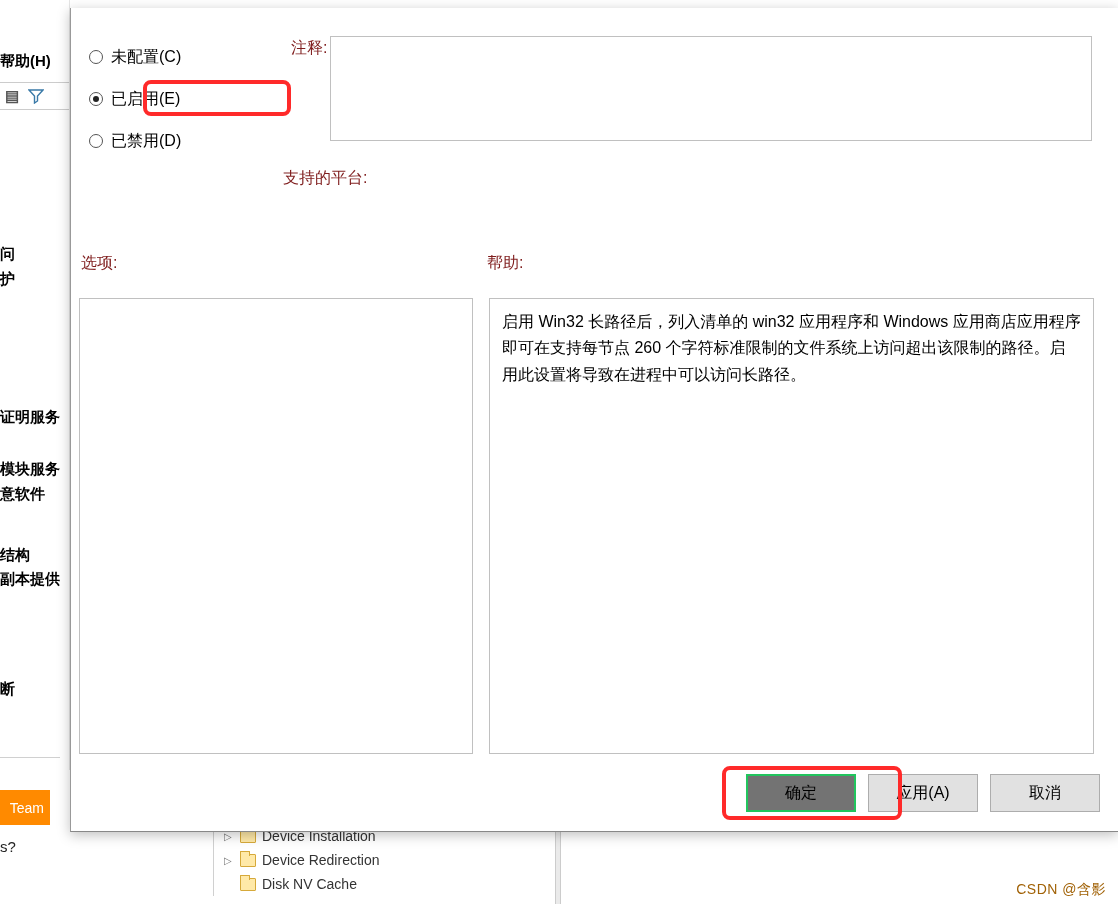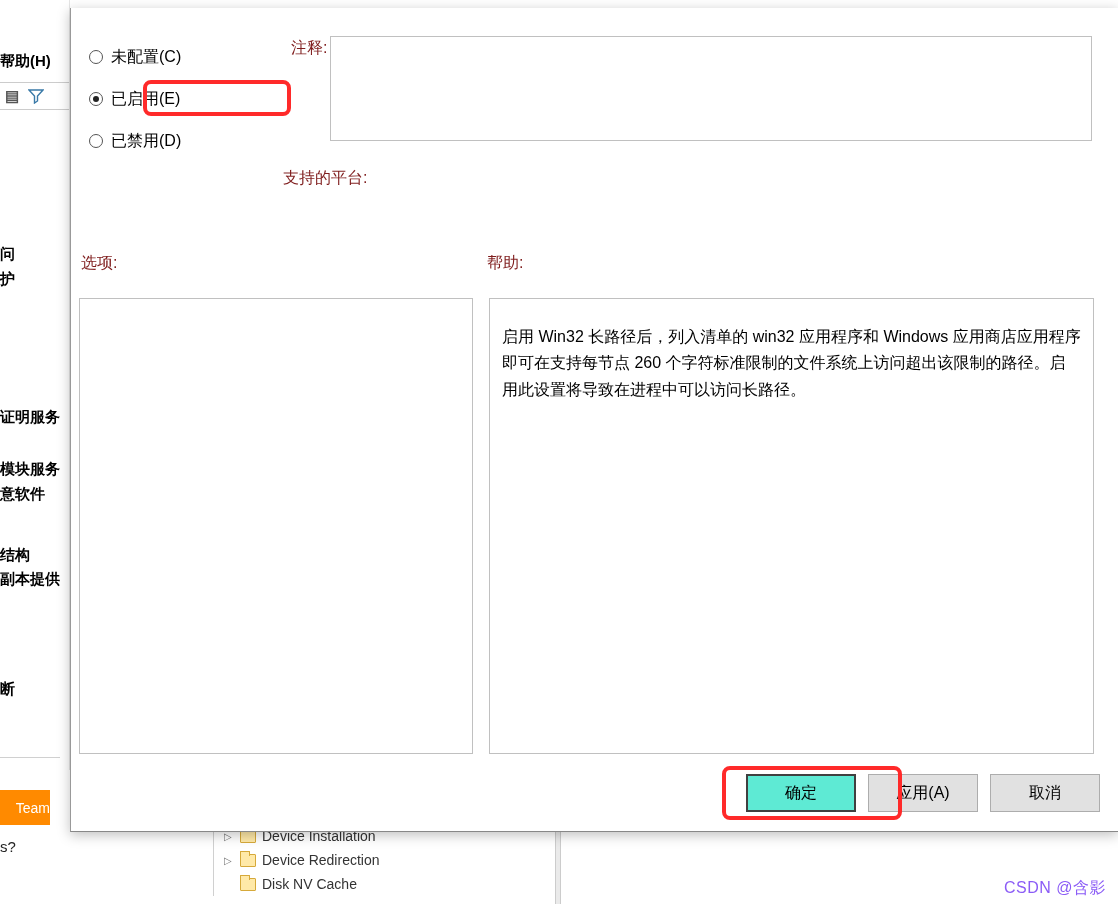--- a/index.html
+++ b/index.html
@@ -50,20 +50,21 @@
       left: 0; top: 770px; right: 0; height: 147px;
       background: #fff;
     }
     .bottom-orange {
       position: absolute;
       left: 0; top: 790px;
       width: 50px; height: 35px;
       background: #ff8a00;
       color: #fff;
       display: flex; align-items: center; justify-content: flex-end;
+      padding-right: 6px;
       font-size: 14px;
     }
     .bottom-qs {
       position: absolute; left: 0; top: 838px;
       font-size: 15px; color: #222;
     }
     .bottom-tree {
       position: absolute;
       left: 213px; top: 824px;
       width: 350px;
@@ -87,21 +88,21 @@
       content: ""; position: absolute; left: -1px; top: -4px;
       width: 8px; height: 4px; background: #ffe9a8;
       border: 1px solid #d6a93a; border-bottom: none;
       border-radius: 1px 1px 0 0;
     }
     .bottom-tree .expander {
       color: #777; font-size: 10px; width: 10px; display: inline-block;
     }
     .watermark {
       position: absolute; right: 12px; bottom: 18px;
-      font-size: 16px; color: #8b5cf6; letter-spacing: 0.5px;
+      font-size: 14px; color: #a16207; letter-spacing: 0.5px;
     }
     
     .dialog {
       position: absolute;
       left: 70px; top: 8px;
       width: 1048px; height: 824px;
       background: #fff;
       border-left: 1px solid #999;
       border-bottom: 1px solid #888;
       box-shadow: 0 3px 12px rgba(0,0,0,0.25);
@@ -172,43 +173,43 @@
       width: 394px; height: 456px;
       border: 1px solid #c0c0c0;
       background: #fff;
     }
     .help-box {
       position: absolute;
       left: 418px; top: 290px;
       width: 605px; height: 456px;
       border: 1px solid #c0c0c0;
       background: #fff;
-      padding: 25px 12px;
+      padding: 10px 12px;
       font-size: 16px;
       line-height: 1.65;
       overflow-y: scroll;
     }
     
     .btn-row {
       position: absolute;
       right: 18px; top: 766px;
       display: flex; gap: 12px;
     }
     .btn {
       width: 110px; height: 38px;
       border: 1px solid #adadad;
       background: #e1e1e1;
       cursor: pointer;
       font-size: 16px;
       font-family: inherit;
       display: flex; align-items: center; justify-content: center;
     }
     .btn-default {
-      border: 2px solid #404040;
-      background: #5eead4;
+      border: 2px solid #22c55e;
+      background: #737373;
     }
     .highlight-ok {
       position: absolute;
       left: 651px; top: 758px;
       width: 180px; height: 54px;
       border: 4px solid #ff2a2a;
       border-radius: 8px;
       pointer-events: none;
     }
     

